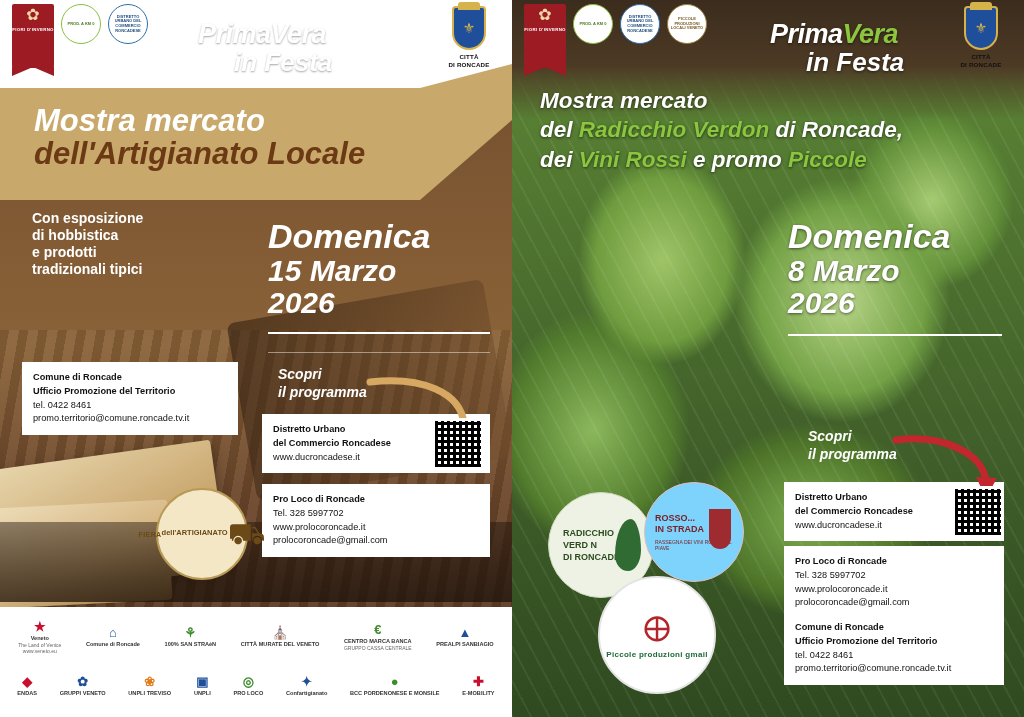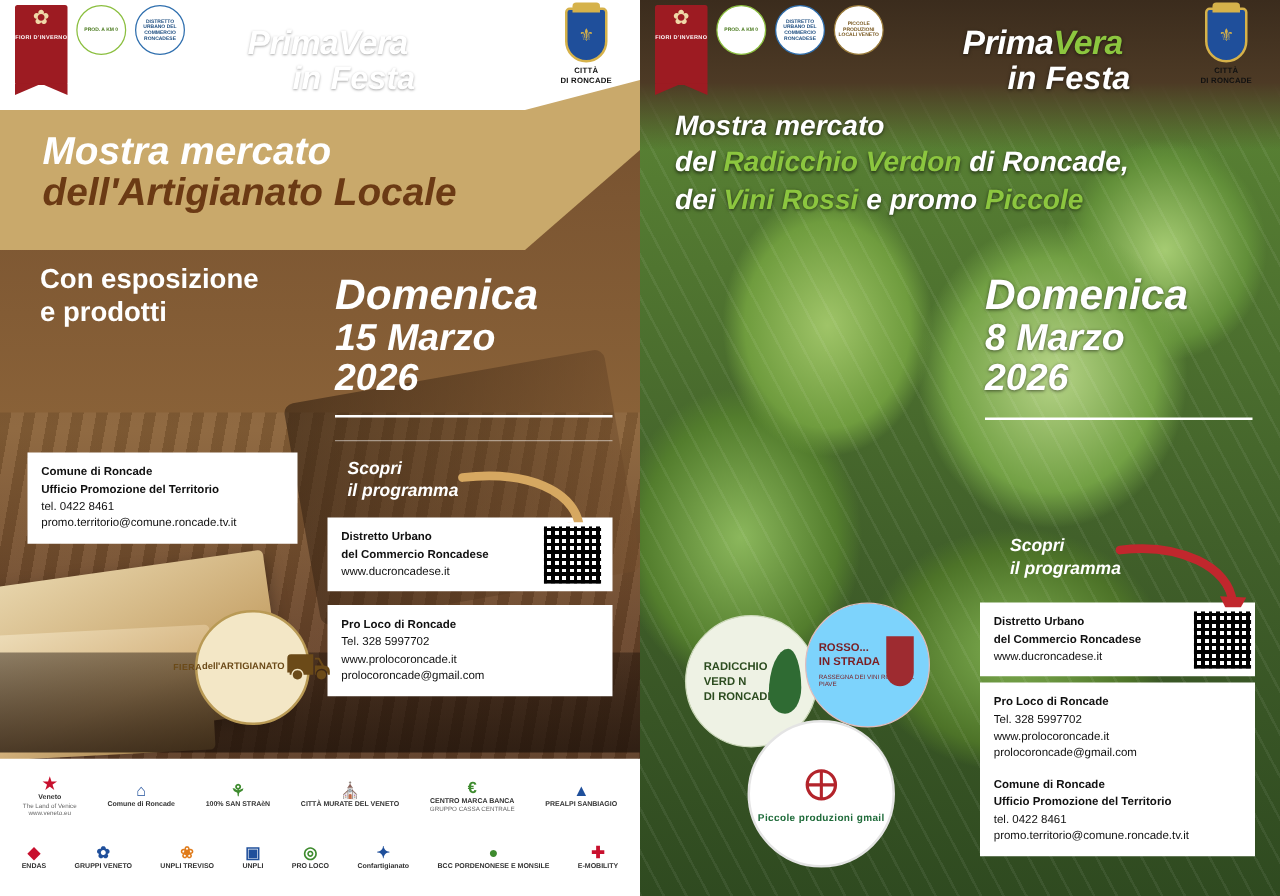--- a/index.html
+++ b/index.html
@@ -114,21 +114,21 @@
 
   .left-title {
     position: absolute; z-index: 9; left: 34px; top: 104px;
     font-style: italic; font-weight: bold; line-height: 1.08;
   }
   .left-title .t1 { font-size: 31px; color: #ffffff; }
   .left-title .t2 { font-size: 31px; color: #6b3a14; }
 
   .left-subblock {
     position: absolute; z-index: 9; left: 32px; top: 210px; width: 230px;
-    color: #ffffff; font-weight: bold; font-size: 22px; line-height: 1.22;
+    color: #ffffff; font-weight: bold; font-size: 14px; line-height: 1.22;
   }
   .date-block {
     position: absolute; z-index: 9; left: 268px; top: 218px; width: 220px;
     color: #ffffff; font-weight: bold; font-style: italic; line-height: 1.08;
   }
   .date-block .d1 { font-size: 34px; }
   .date-block .d2 { font-size: 30px; }
   .date-block .d3 { font-size: 30px; }
   .date-rule { position: absolute; z-index: 9; left: 268px; top: 332px; width: 222px; height: 2px; background: #fff; }
   .date-rule2 { position: absolute; z-index: 9; left: 268px; top: 352px; width: 222px; height: 1px; background: rgba(255,255,255,.45); }
@@ -303,21 +303,23 @@
       </div>
     </div>
 
     <div class="left-title">
       <div class="t1">Mostra mercato</div>
       <div class="t2">dell'Artigianato Locale</div>
     </div>
 
     <div class="left-subblock">
       <div>Con esposizione</div>
+      <div>di hobbistica</div>
       <div>e prodotti</div>
+      <div>tradizionali tipici</div>
     </div>
 
     <div class="date-block">
       <div class="d1">Domenica</div>
       <div class="d2">15 Marzo</div>
       <div class="d3">2026</div>
     </div>
     <div class="date-rule"></div>
     <div class="date-rule2"></div>
 

